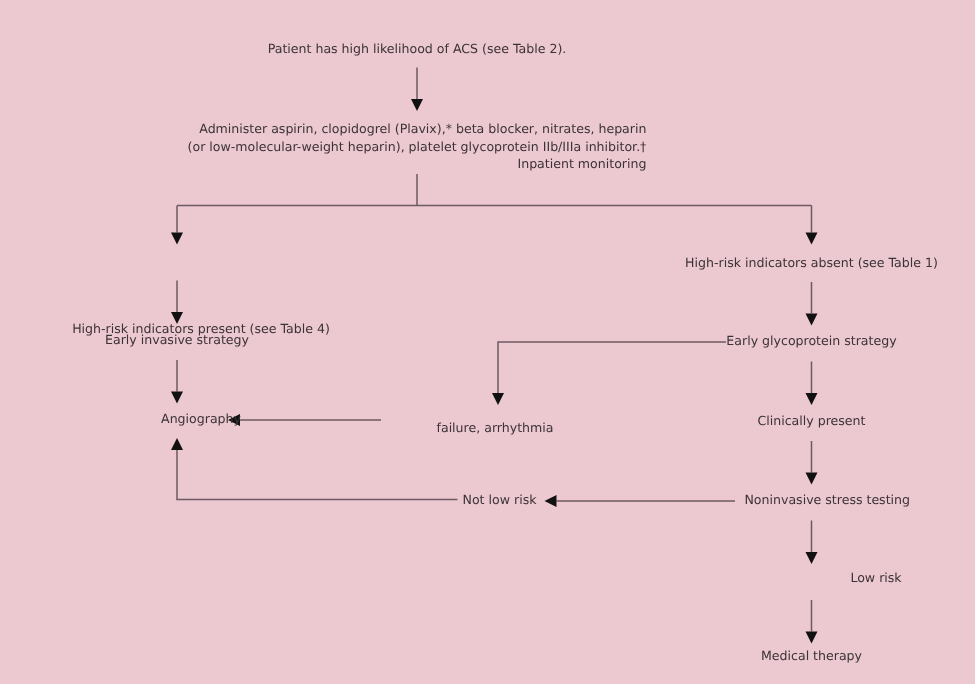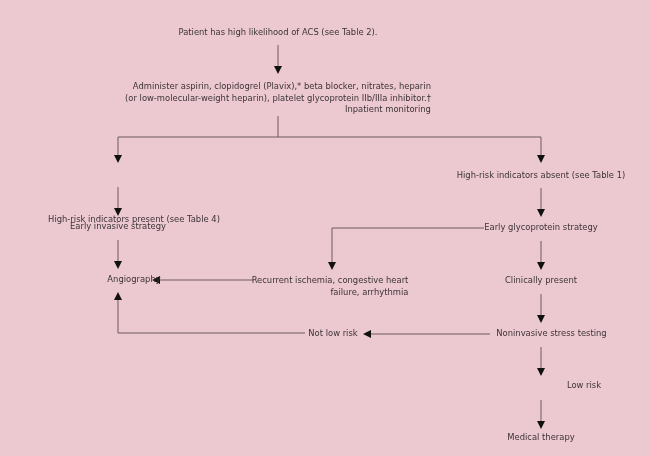--- a/index.html
+++ b/index.html
@@ -113,21 +113,20 @@
 
 <div class="node" style="left: 541px; top: 228px; color: rgb(59, 51, 55);">
   <span class="line">Early glycoprotein strategy</span>
 </div>
 
 <div class="node" style="left: 118px; top: 280px; color: rgb(59, 51, 55); margin-left: 16px;">
   <span class="line">Angiography</span>
 </div>
 
 <div class="node" style="left: 330px; top: 286px; color: rgb(59, 51, 55);">
-  <span class="line">Recurrent ischemia, congestive heart</span>
   <span class="line">failure, arrhythmia</span>
 </div>
 
 <div class="node" style="left: 541px; top: 281px; color: rgb(59, 51, 55);">
   <span class="line">Clinically present</span>
 </div>
 
 <div class="node" style="left: 541px; top: 334px; color: rgb(59, 51, 55); padding-left: 21px;">
   <span class="line">Noninvasive stress testing</span>
 </div>

